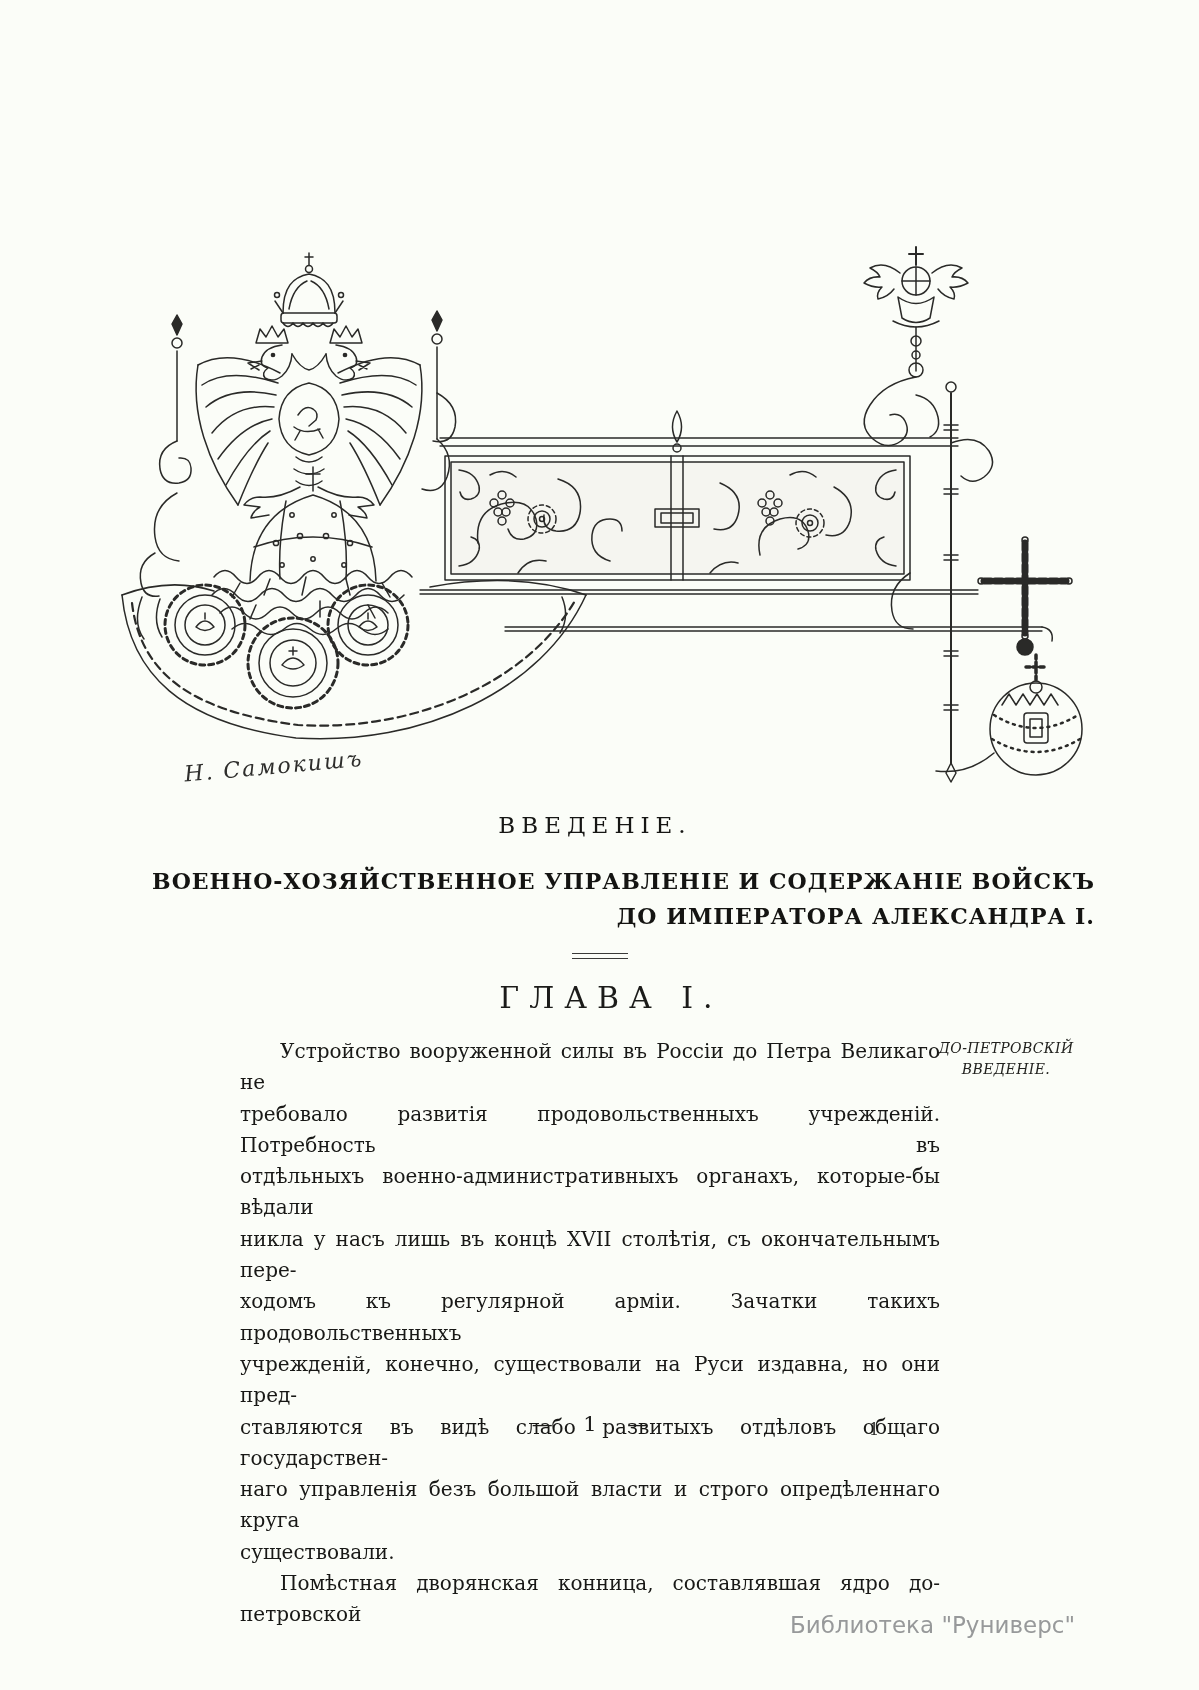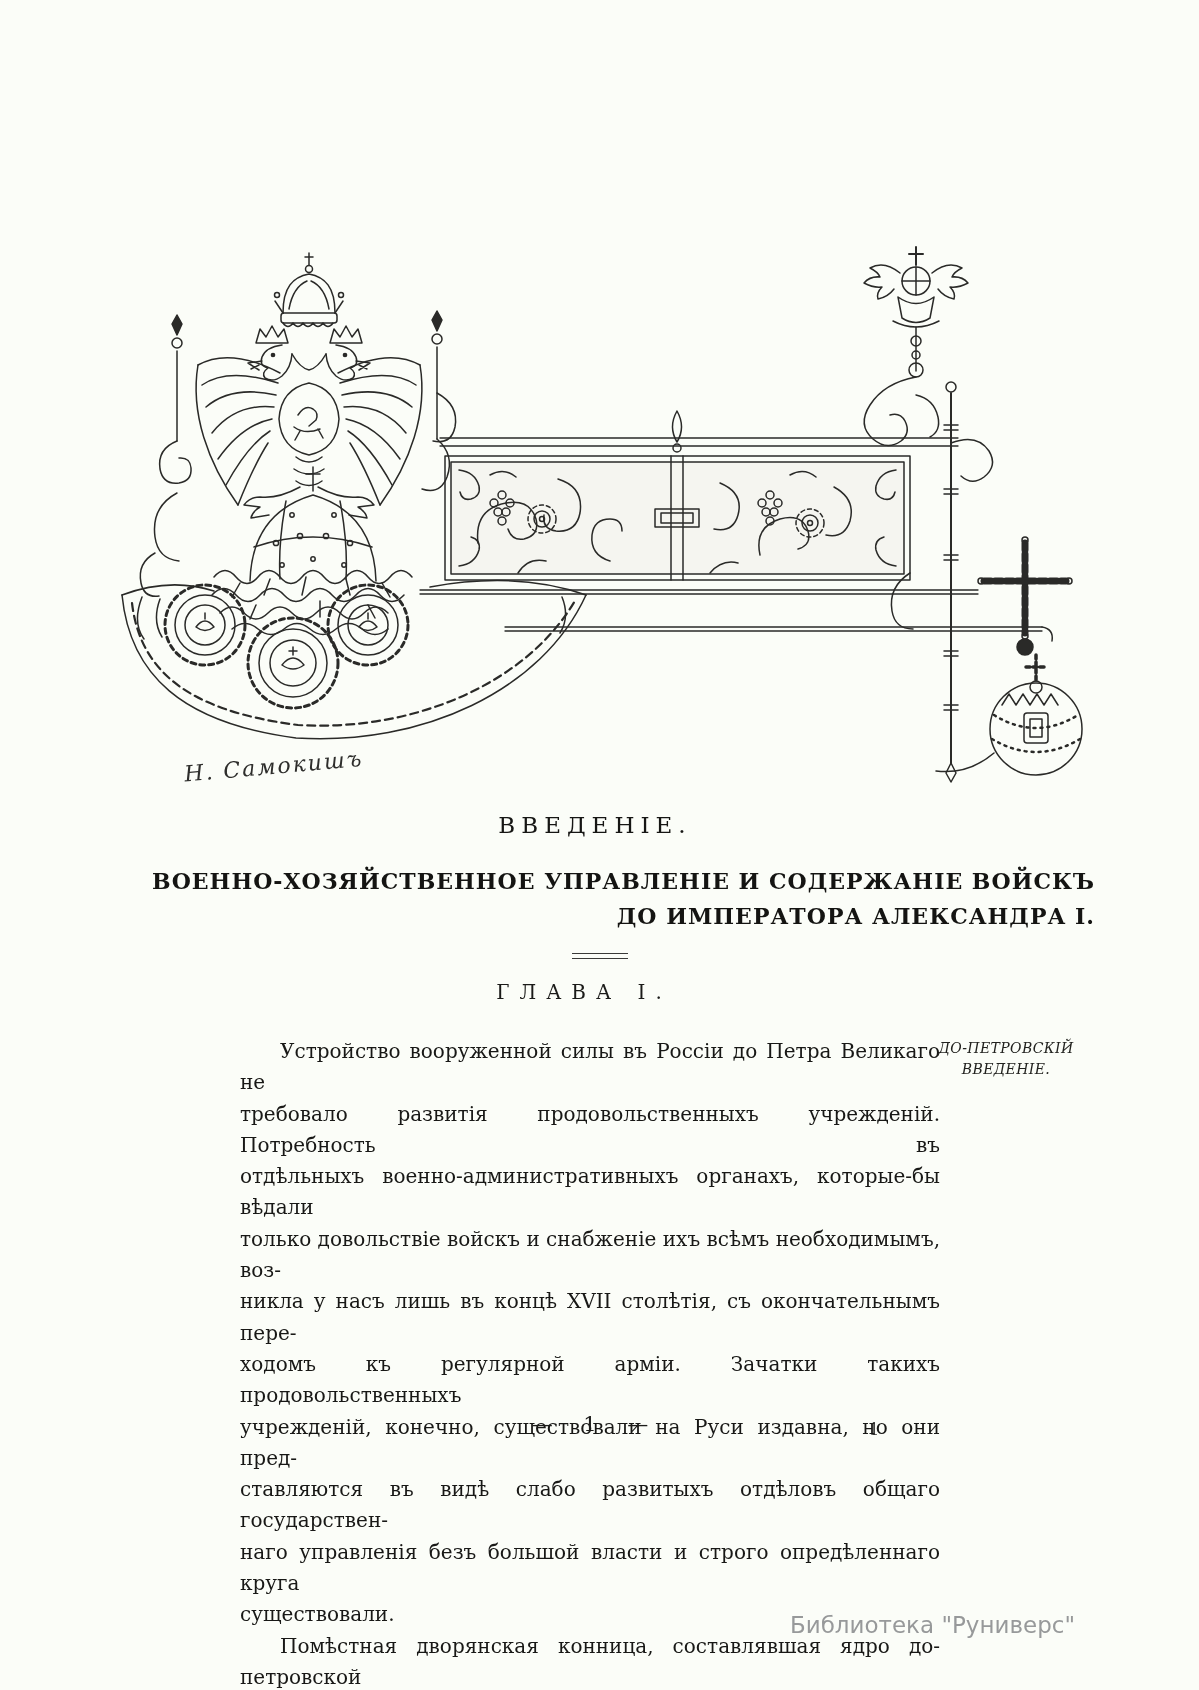--- a/index.html
+++ b/index.html
@@ -21,22 +21,22 @@
   }
   .h-sub{
     position:absolute; left:95px; top:864px; width:1000px; text-align:right;
     font-size:22px; font-weight:bold; letter-spacing:1px; line-height:35px; color:#141412;
   }
   .divider{
     position:absolute; left:572px; top:953px; width:56px; height:4px;
     border-top:1px solid #3a3a38; border-bottom:1px solid #3a3a38;
   }
   .h-chapter{
-    position:absolute; left:84px; top:980px; width:1000px; text-align:center;
-    font-size:20px; letter-spacing:10px; font-weight:normal; color:#1b1b19;
+    position:absolute; left:111px; top:980px; width:1000px; text-align:center;
+    font-size:30px; letter-spacing:10px; font-weight:normal; color:#1b1b19;
   }
   .body-text{
     position:absolute; left:240px; top:1036px; width:700px;
     font-size:20px; line-height:31.3px; color:#181816;
   }
   .bl{ text-align:justify; text-align-last:justify; white-space:normal; }
   .bl.first{ text-indent:40px; }
   .bl.last{ text-align-last:left; }
   .margin-note{
     position:absolute; left:938px; top:1038px; width:136px; text-align:center;
@@ -280,21 +280,20 @@
 
   <div class="margin-note">
     <div>ДО-ПЕТРОВСКІЙ</div>
     <div>ВВЕДЕНІЕ.</div>
   </div>
 
   <div class="body-text">
     <div class="bl first">Устройство вооруженной силы въ Россіи до Петра Великаго не</div>
     <div class="bl">требовало развитія продовольственныхъ учрежденій. Потребность въ</div>
     <div class="bl">отдѣльныхъ военно-административныхъ органахъ, которые-бы вѣдали</div>
-    <div class="bl">только довольствіе войскъ и снабженіе ихъ всѣмъ необходимымъ, воз-</div>
     <div class="bl">никла у насъ лишь въ концѣ XVII столѣтія, съ окончательнымъ пере-</div>
     <div class="bl">ходомъ къ регулярной арміи. Зачатки такихъ продовольственныхъ</div>
     <div class="bl">учрежденій, конечно, существовали на Руси издавна, но они пред-</div>
     <div class="bl">ставляются въ видѣ слабо развитыхъ отдѣловъ общаго государствен-</div>
     <div class="bl">наго управленія безъ большой власти и строго опредѣленнаго круга</div>
     <div class="bl last">существовали.</div>
     <div class="bl first">Помѣстная дворянская конница, составлявшая ядро до-петровской</div>
 
   </div>
 

